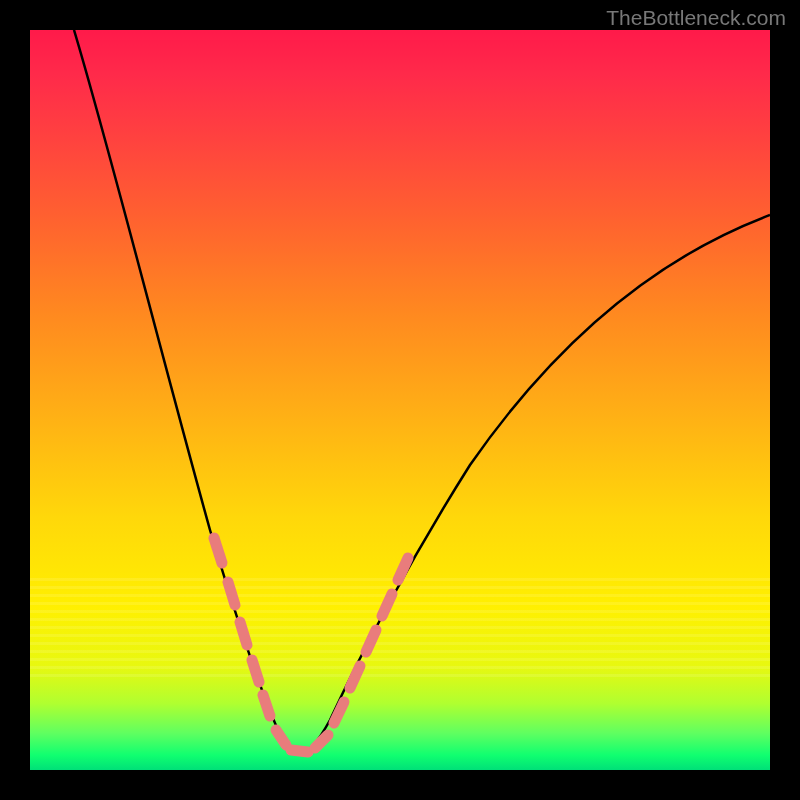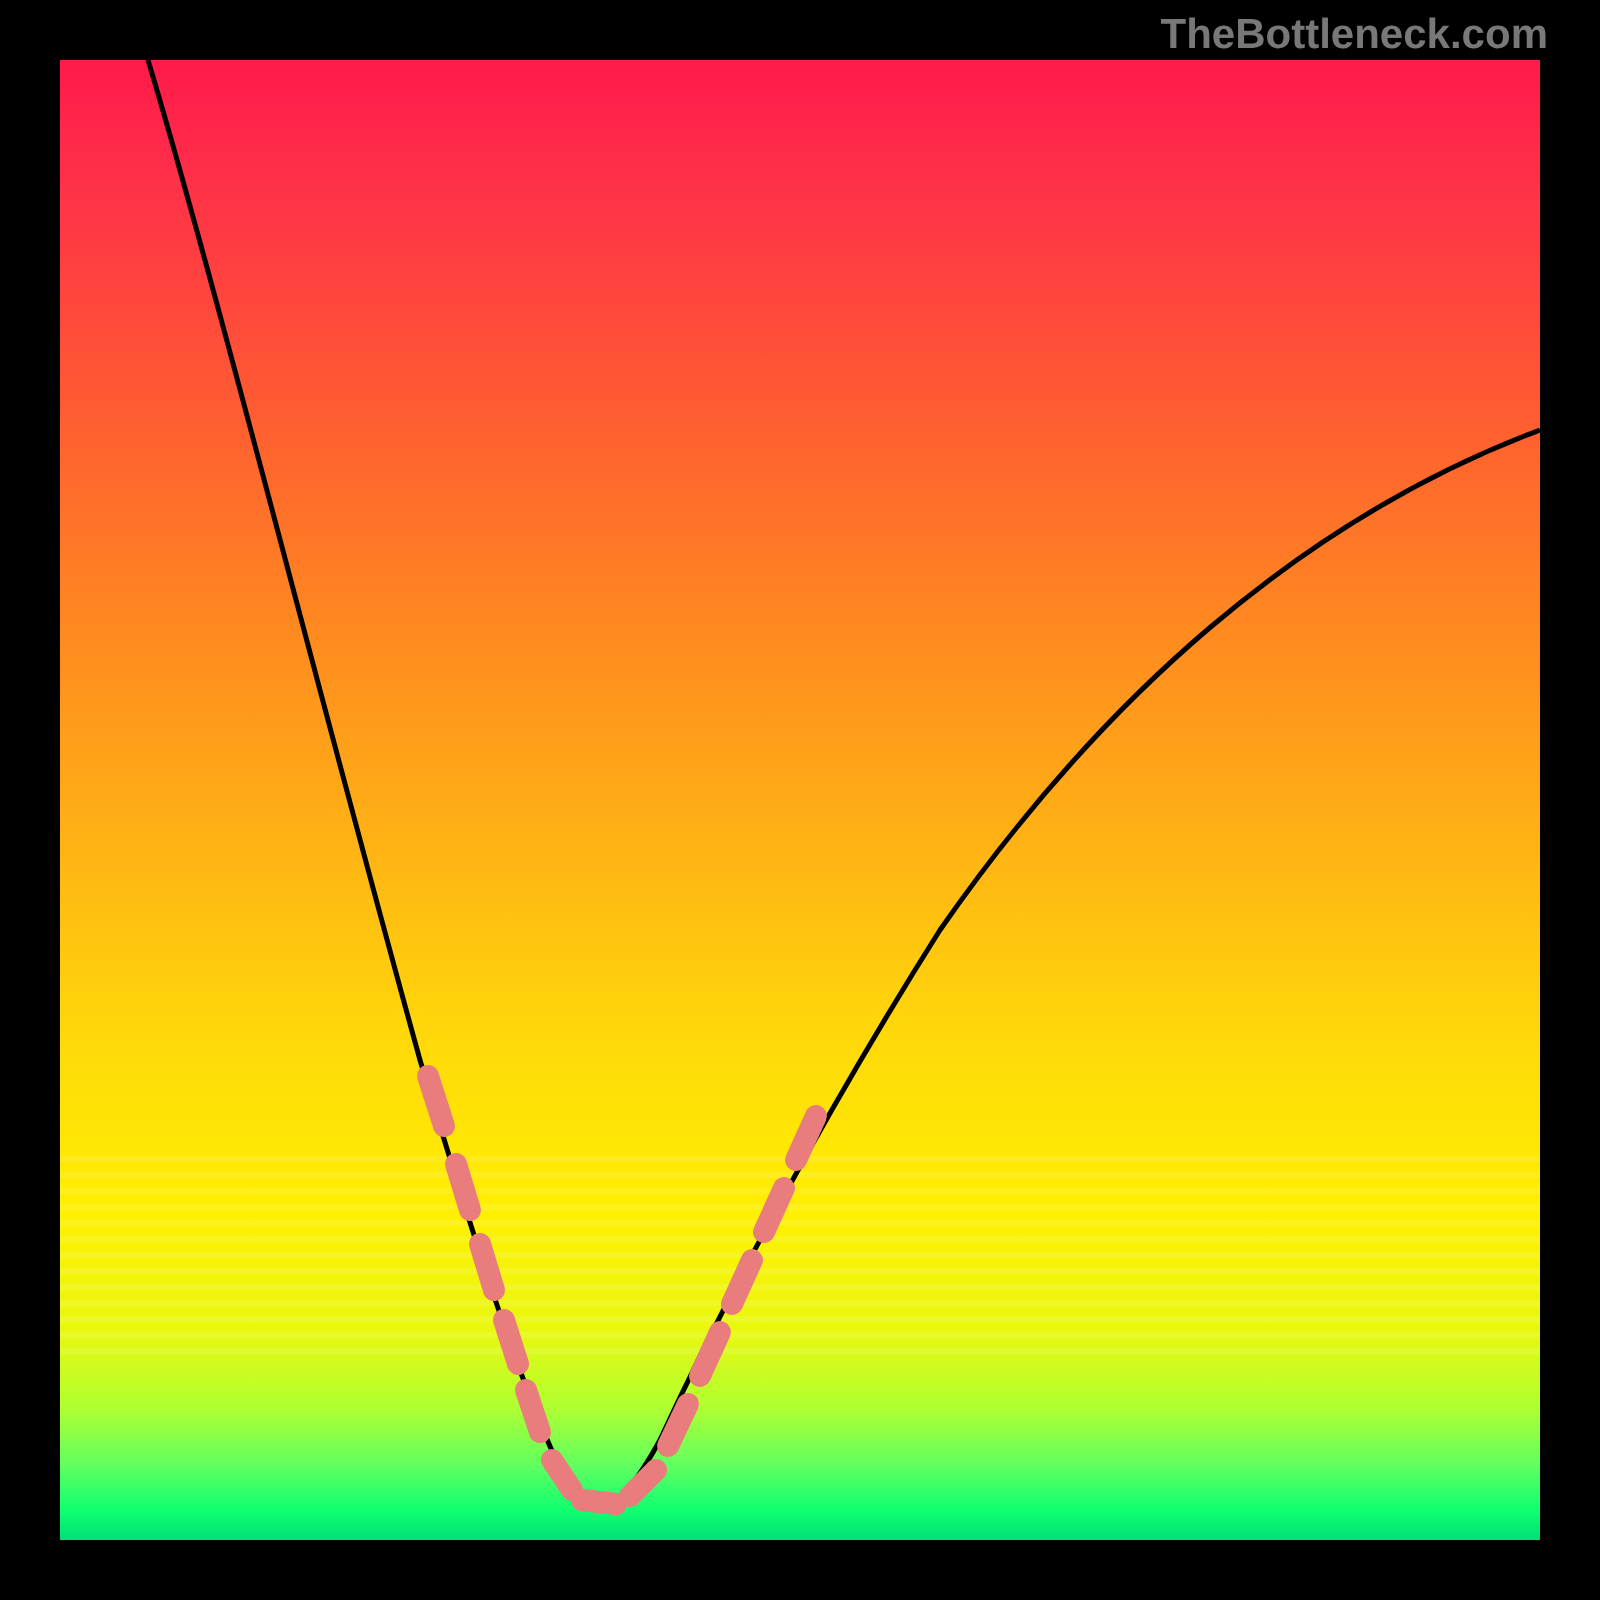--- a/index.html
+++ b/index.html
@@ -10,25 +10,25 @@
     body {
       width: 800px;
       height: 800px;
       background: #000;
       position: relative;
       overflow: hidden;
     }
     .watermark {
       position: absolute;
       top: 6px;
-      right: 26px;
+      right: 14px;
       color: #787878;
       font-family: Arial, sans-serif;
       font-size: 21px;
-      font-weight: 700;
+      font-weight: 400;
       z-index: 10;
     }
     .plot-area {
       position: absolute;
       left: 30px;
       top: 30px;
       width: 740px;
       height: 740px;
     }
     .gradient-bg {

